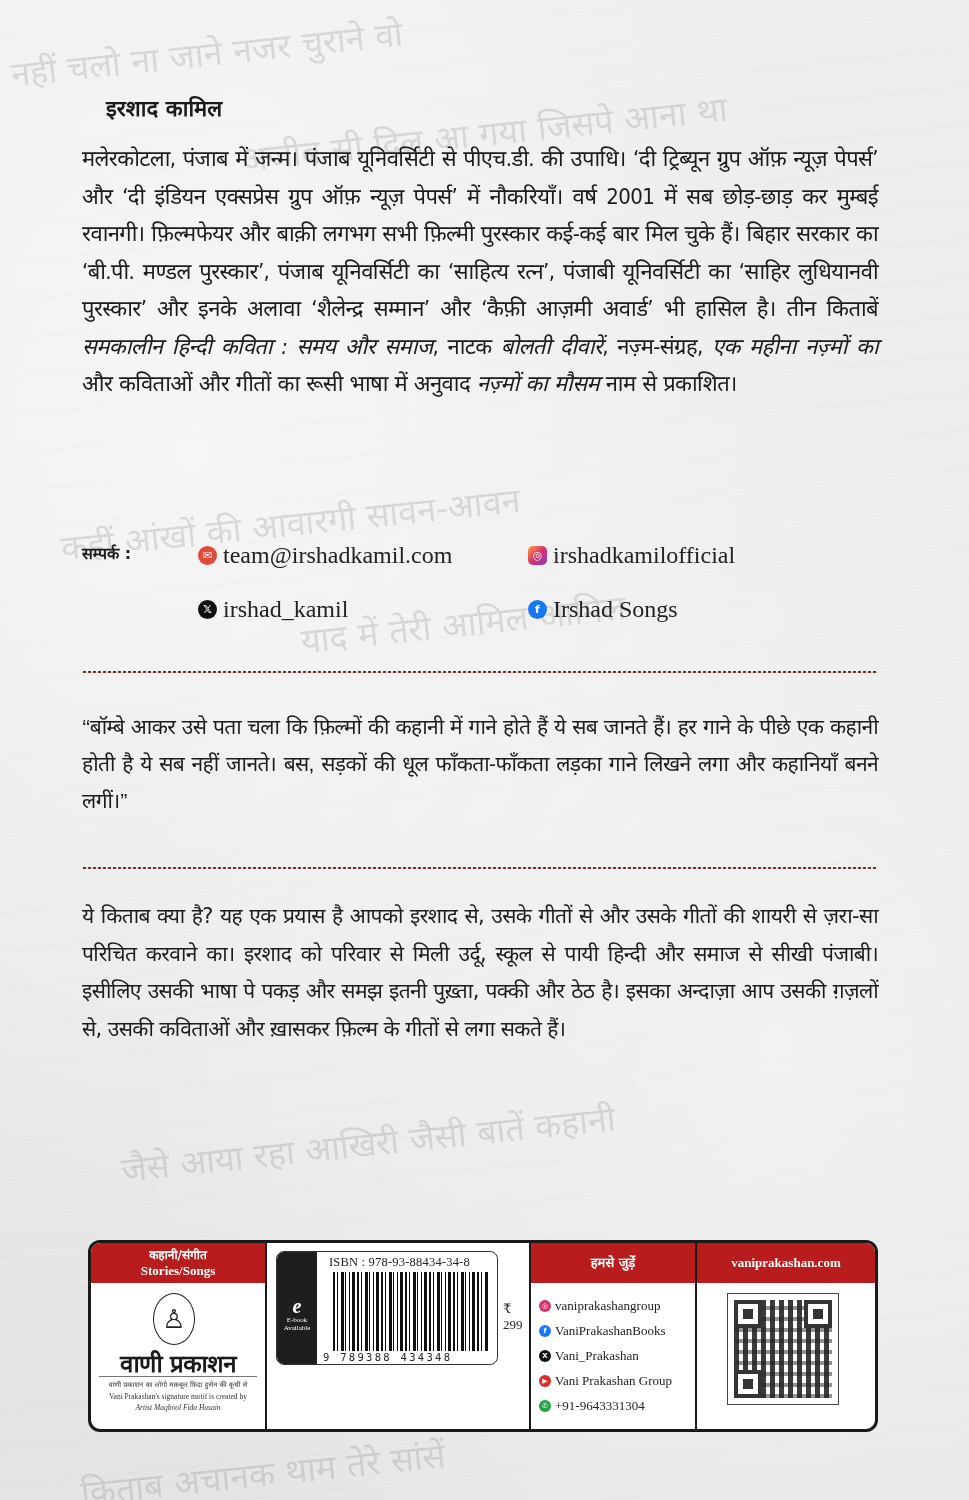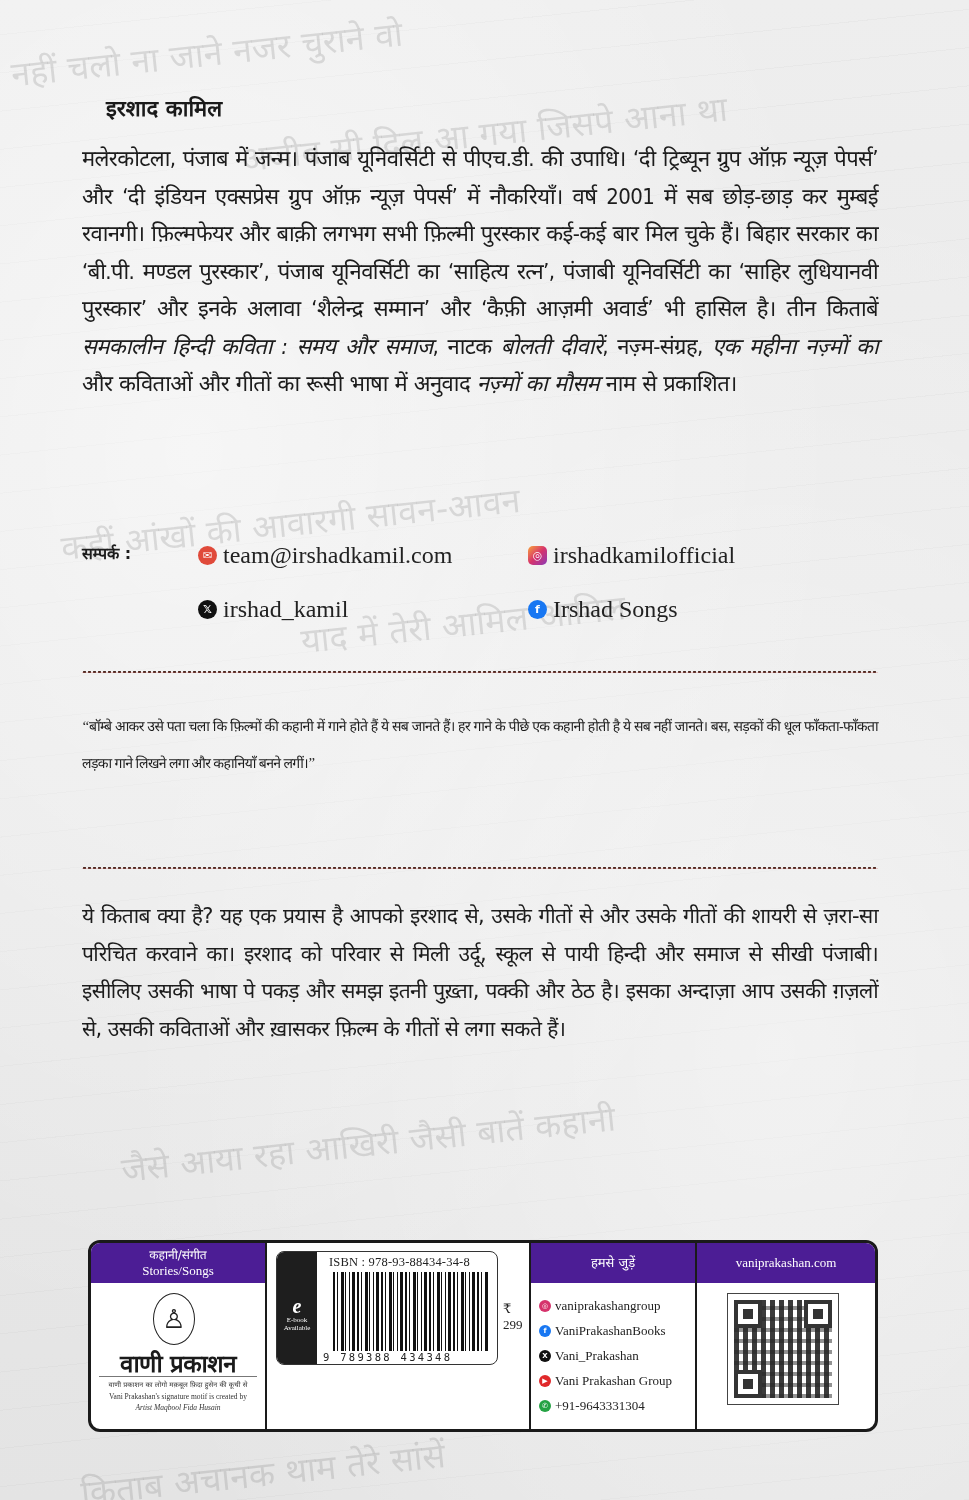--- a/index.html
+++ b/index.html
@@ -76,22 +76,22 @@
       background-image: radial-gradient(circle, #4a2a22 1.1px, transparent 1.3px);
       background-size: 5px 4px;
       background-repeat: repeat-x;
     }
     .divider::after {
       content: ""; position: absolute; left: 0; right: 0; top: 2px; height: 1px;
       background: rgba(200,80,80,0.25);
     }
     .quote {
       position: absolute; top: 708px; left: 0; width: 796px;
-      font-family: Liberation Serif, serif;
-      font-size: 14px; line-height: 37px;
+      font-family: Liberation Sans, sans-serif;
+      font-size: 21px; line-height: 37px;
       text-align: justify;
       letter-spacing: -0.6px;
     }
     .desc {
       position: absolute; top: 898px; left: 0; width: 796px;
       font-family: "DejaVu Sans", sans-serif;
       font-size: 21px; line-height: 37.5px;
       text-align: justify;
       letter-spacing: -0.6px;
     }
@@ -99,22 +99,22 @@
     
     .panel {
       position: absolute; left: 88px; top: 1240px; width: 790px; height: 192px;
       border: 3px solid #1a1a1a; border-radius: 12px;
       background: #fff;
       display: flex; overflow: hidden;
     }
     .pcol { position: relative; height: 100%; border-right: 2px solid #1a1a1a; }
     .pcol:last-child { border-right: none; }
     .phead {
-      background: #4c1d95; color: #fff; text-align: center;
-      font-family: "Liberation Serif", serif; font-weight: normal;
+      background: #b91c1c; color: #fff; text-align: center;
+      font-family: "Liberation Serif", serif; font-weight: bold;
     }
     .col-brand { width: 176px; }
     .col-brand .phead { height: 40px; font-size: 13px; line-height: 16px; padding-top: 4px; }
     .logo-oval {
       position: absolute; left: 62px; top: 50px; width: 42px; height: 52px;
       border: 1.5px solid #222; border-radius: 50%;
       display: flex; align-items: center; justify-content: center;
       font-size: 26px; color: #222;
     }
     .brand-name {

